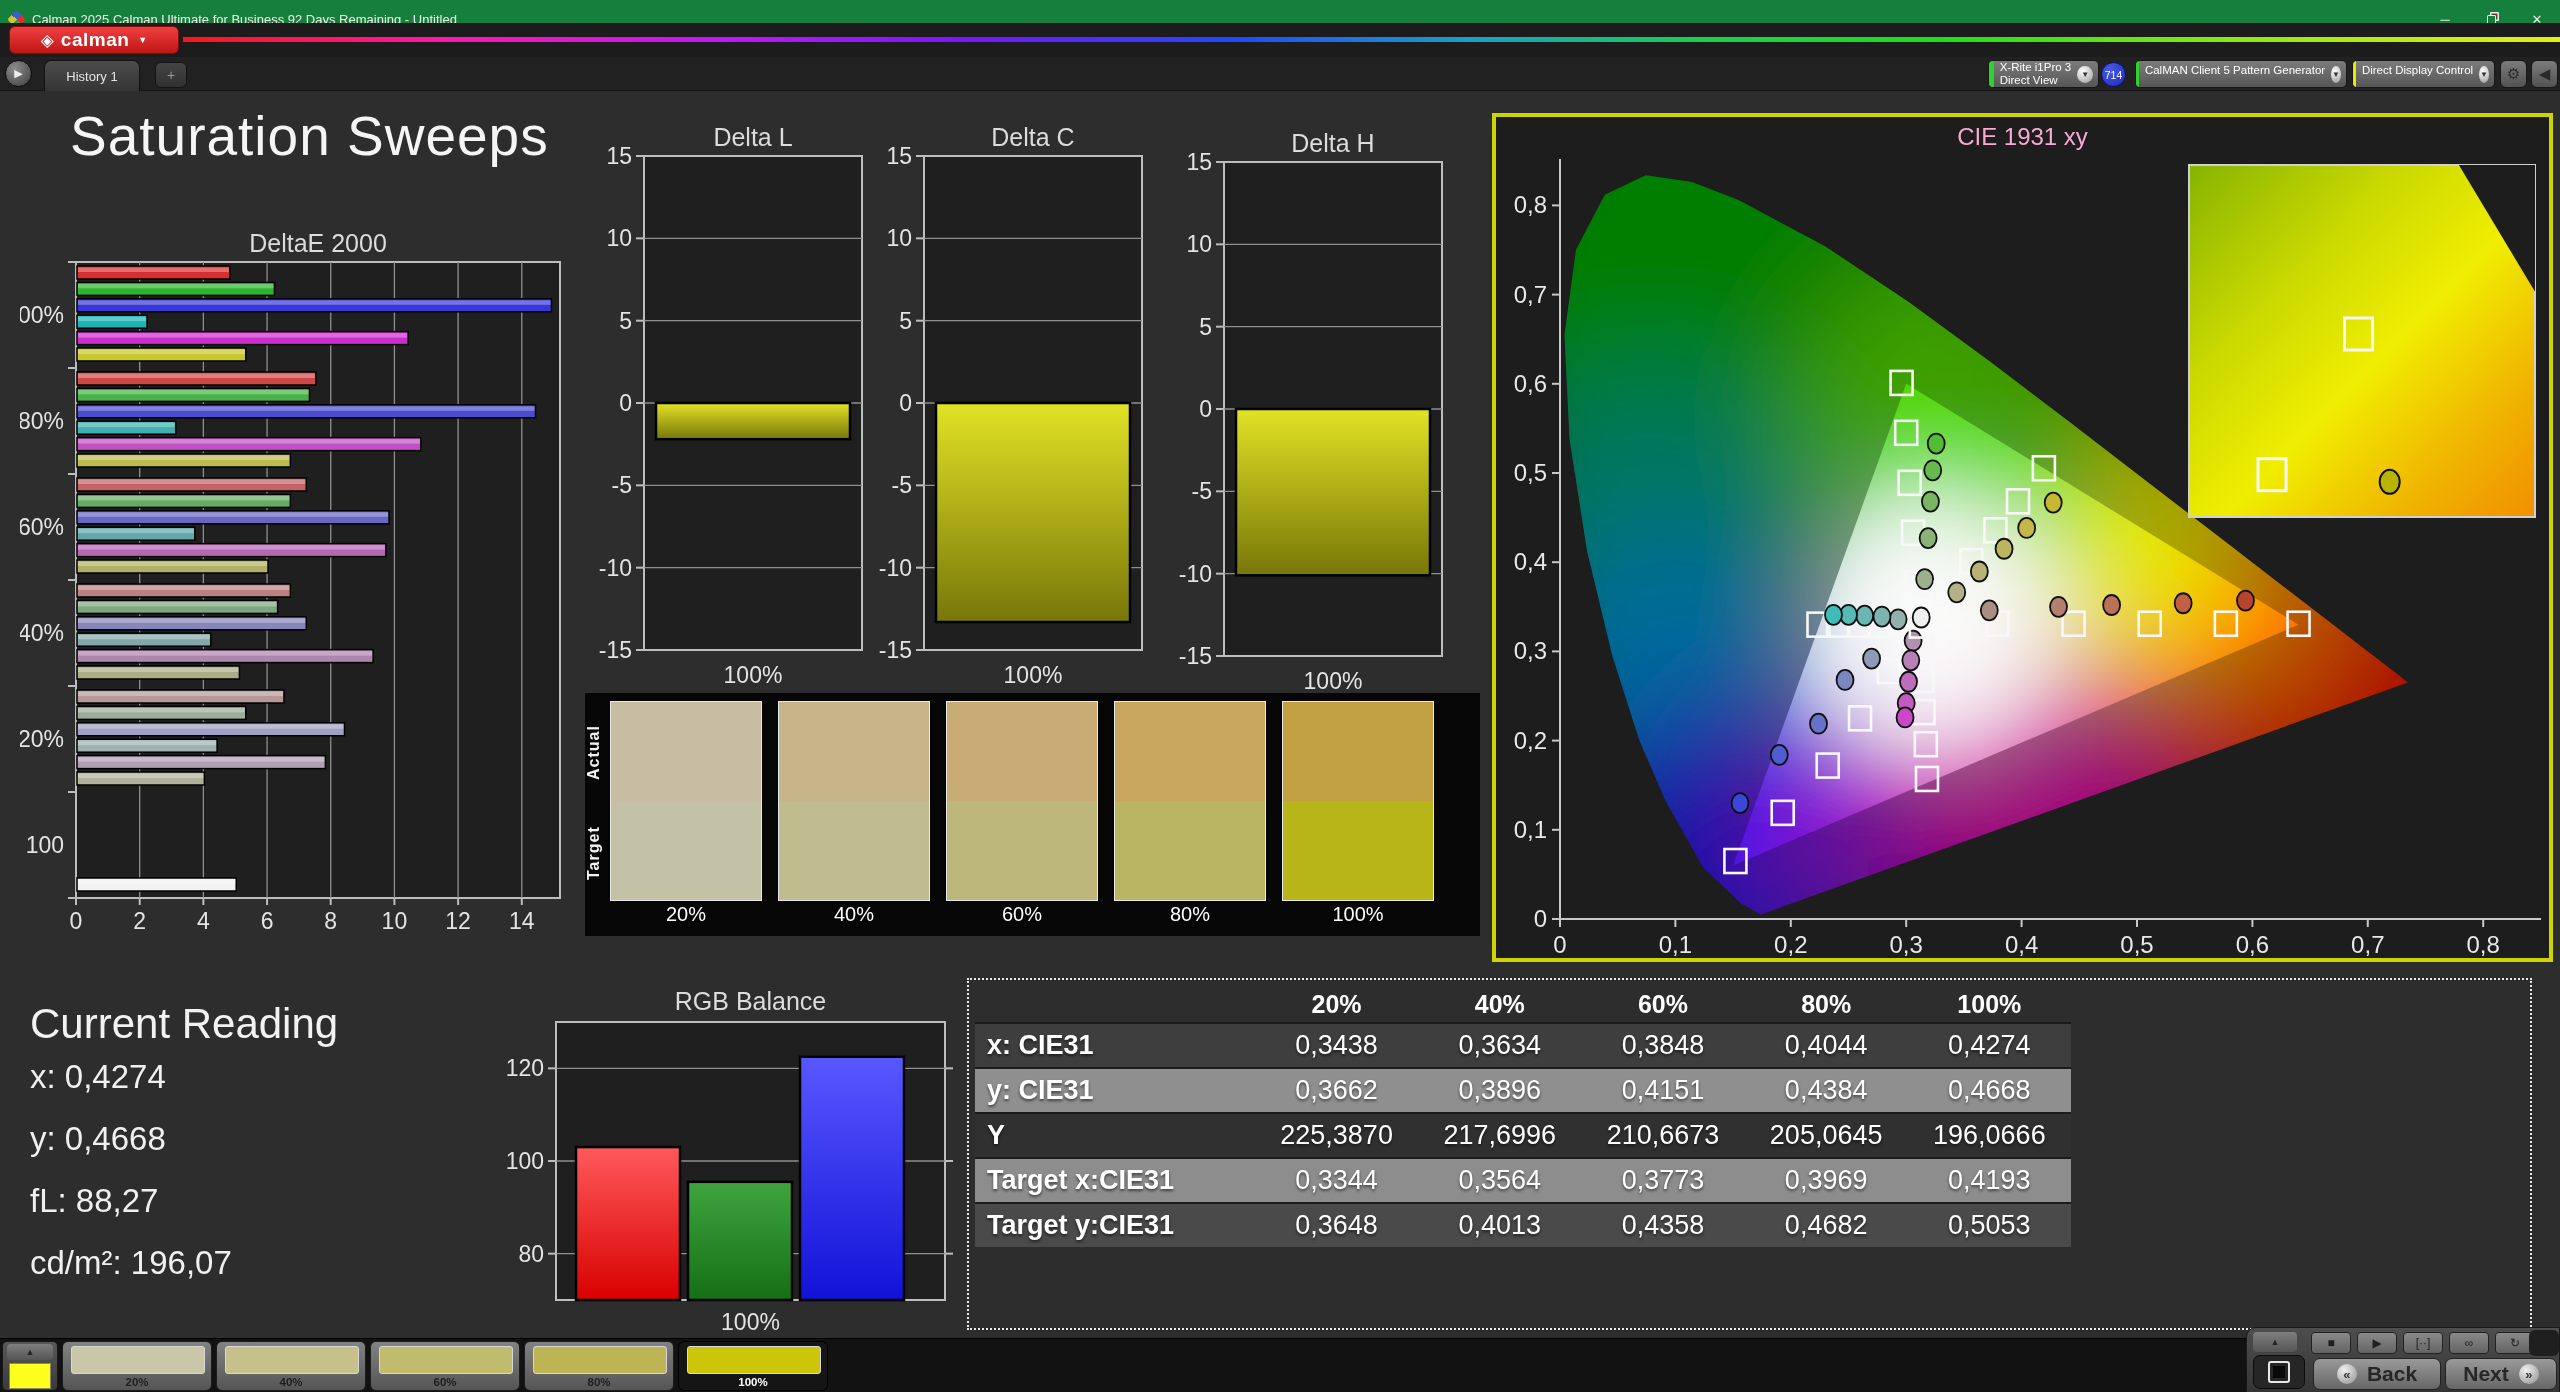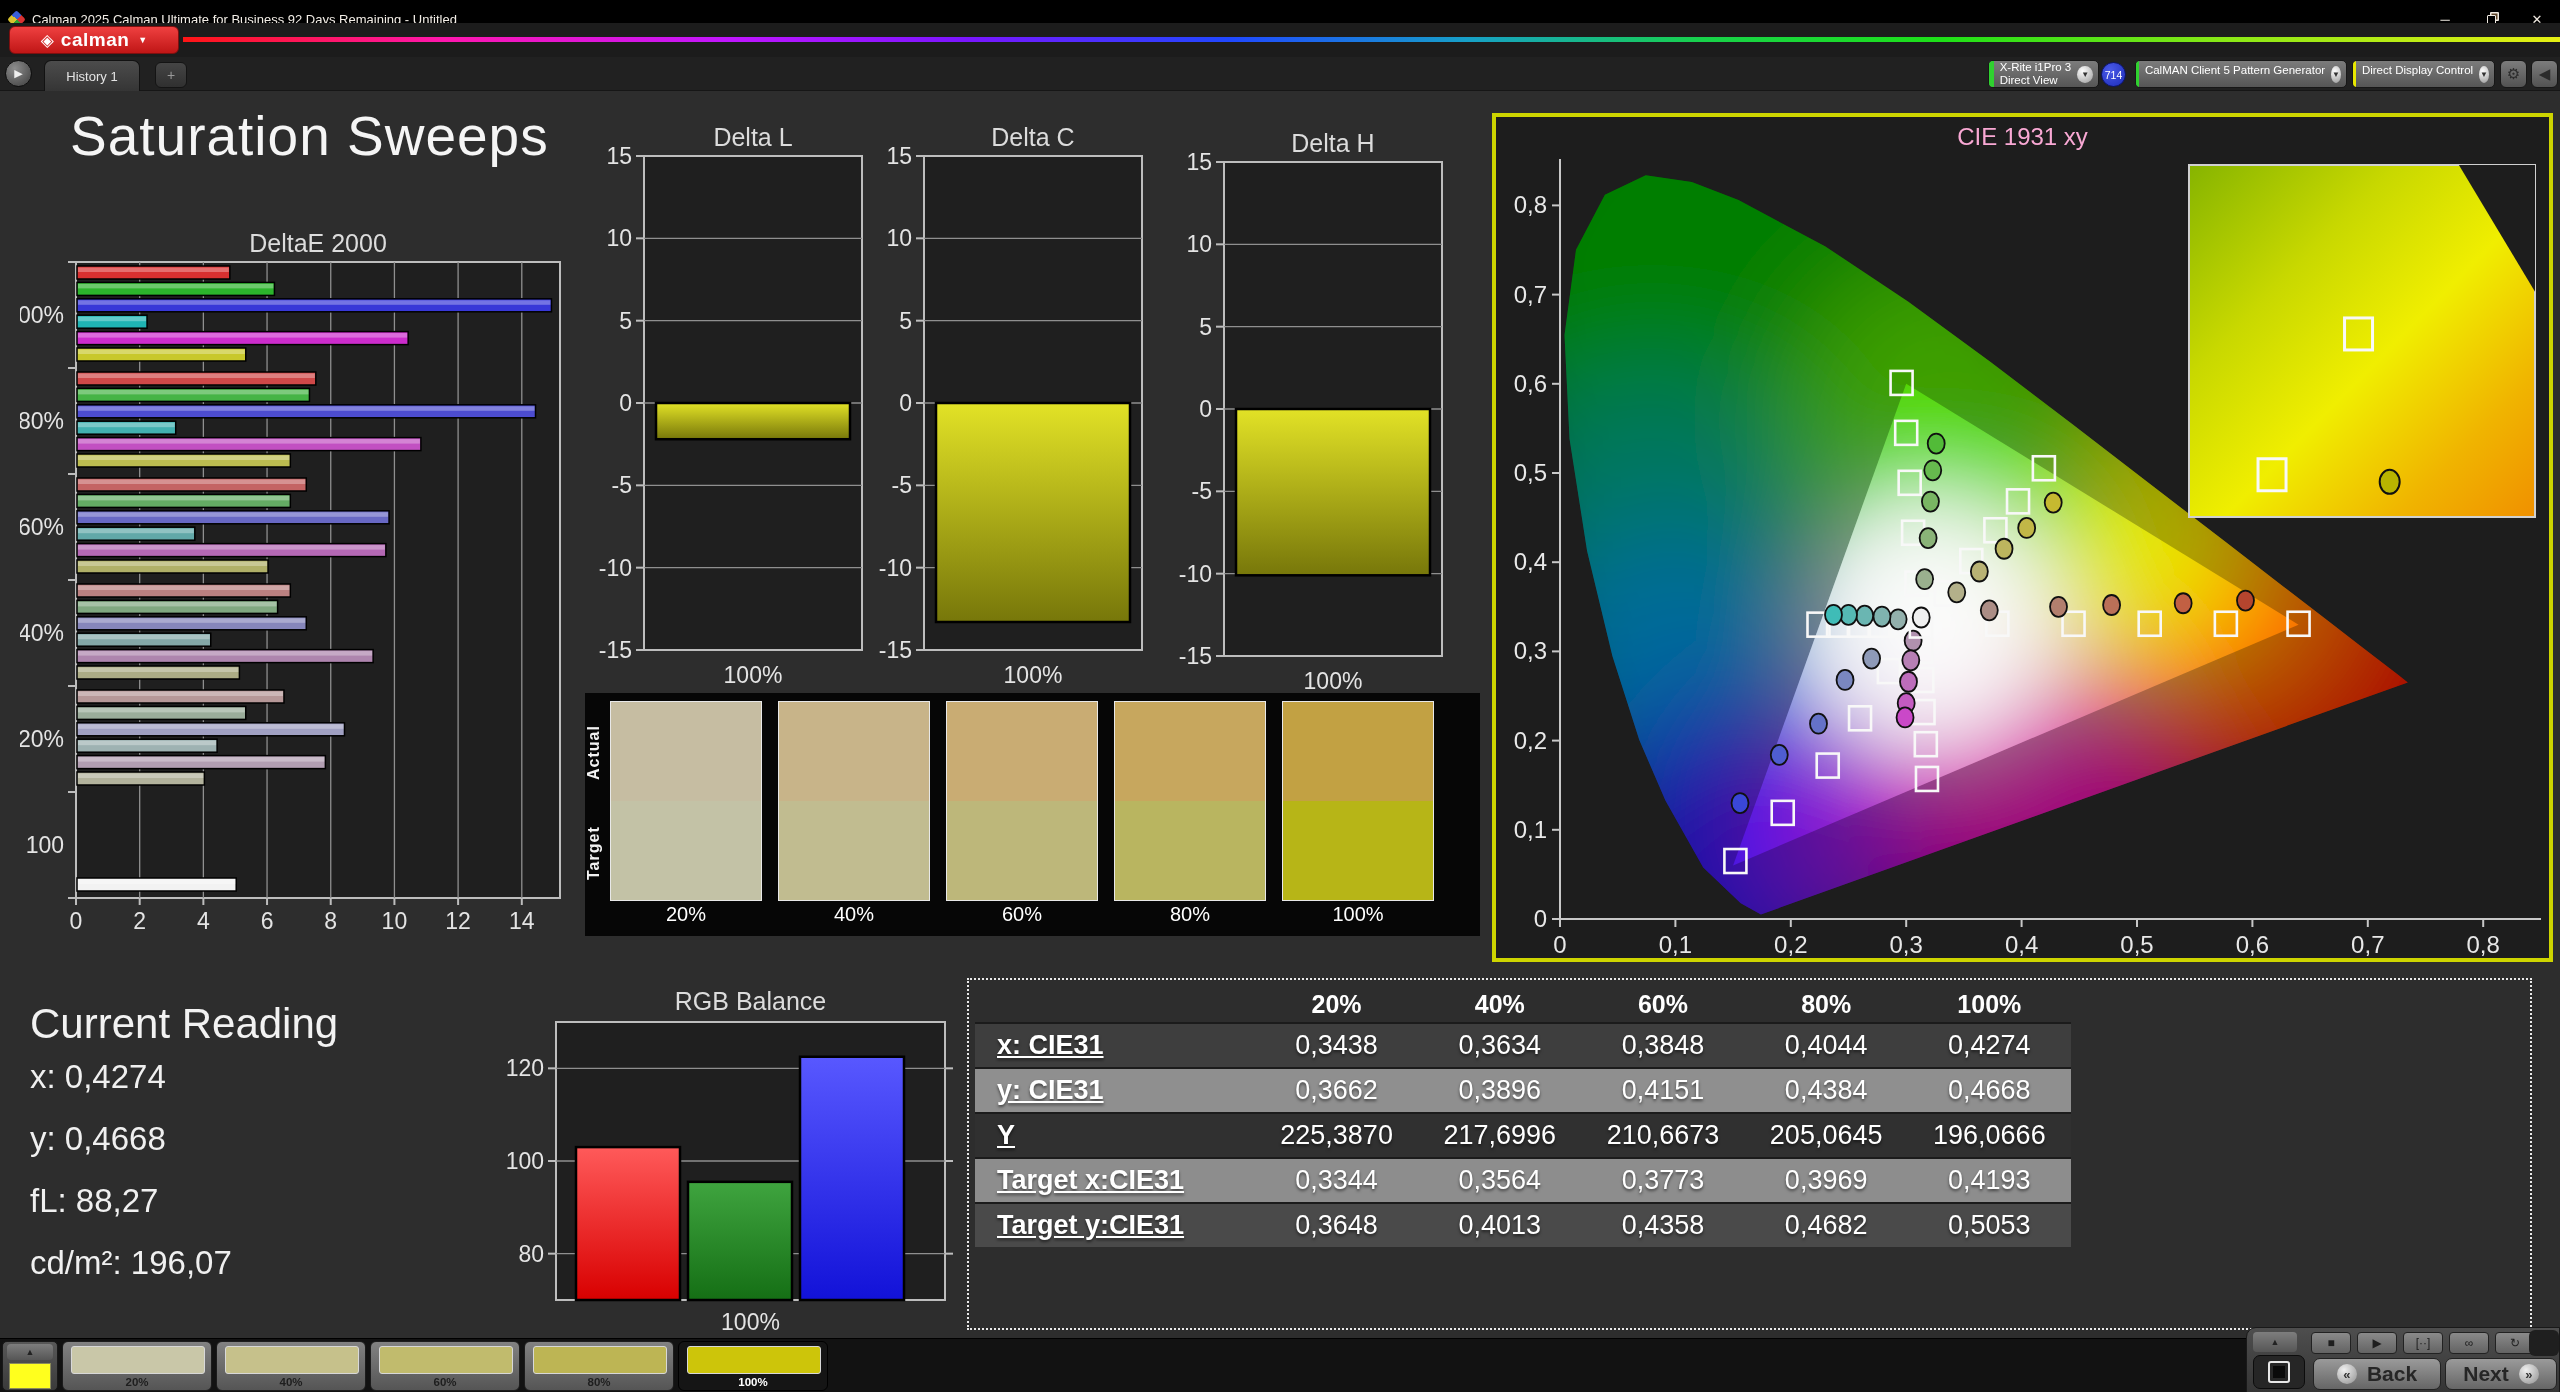--- a/index.html
+++ b/index.html
@@ -1,21 +1,21 @@
 <!DOCTYPE html>
 <html><head>
 <meta charset="utf-8">
 <style>
   * { margin:0; padding:0; box-sizing:border-box; }
   html,body { width:2560px; height:1392px; overflow:hidden; background:#2d2d2d;
     font-family:"Liberation Sans", sans-serif; }
   #app { position:relative; width:2560px; height:1392px; background:#2d2d2d; }
 
   
-  .titlebar { position:absolute; left:0; top:0; width:2560px; height:39px; background:#000000;
+  .titlebar { position:absolute; left:0; top:0; width:2560px; height:39px; background:#15803d;
     display:flex; align-items:center; color:#f2ede6; font-size:13px; }
   .app-ico { width:13px; height:13px; margin:0 9px 0 10px; transform:rotate(45deg); border-radius:2px;
     background:conic-gradient(#d83232 0 25%, #2fa42f 25% 50%, #d8c22f 50% 75%, #3a5fd8 75% 100%); }
   .win-btns { margin-left:auto; display:flex; height:100%; }
   .win-btn { width:46px; height:100%; display:flex; align-items:center; justify-content:center;
     color:#efe9e1; font-size:13px; }
   .restore-glyph { width:9px; height:9px; border:1.5px solid #efe9e1; border-radius:1px;
     box-shadow:3px -3px 0 -1.5px #5e4529, 3px -3px 0 0 #efe9e1; }
 
   
@@ -81,22 +81,22 @@
     background:#1d1d1d; border:4px solid #cdd400; }
   .cie-title { position:absolute; left:0; top:6px; width:100%; text-align:center; color:#f9a8d4; font-size:24px; }
   .cie-svg { position:absolute; left:2px; top:34px; width:1049px; height:807px; }
 
   
   .dotted-sel { position:absolute; left:967px; top:978px; width:1565px; height:352px;
     border:2px dotted #e9e9e9; }
   .dtable { position:absolute; left:975px; top:986px; width:1096px; }
   .dt-head { display:flex; height:36px; }
   .dt-row { display:flex; height:45px; border-top:2px solid #1b1b1b; }
-  .dt-label { width:280px; display:flex; align-items:center; padding-left:22px; font-weight:bold;
-    font-size:27px; color:#fff; text-shadow:0 2px 3px rgba(0,0,0,.55);text-decoration:underline; }
+  .dt-label { width:280px; display:flex; align-items:center; padding-left:12px; font-weight:bold;
+    font-size:27px; color:#fff; text-shadow:0 2px 3px rgba(0,0,0,.55); }
   .dt-cell { width:163.2px; display:flex; align-items:center; justify-content:center; font-size:27px;
     color:#fff; text-shadow:0 2px 3px rgba(0,0,0,.55); }
   .dt-hcell { width:163.2px; display:flex; align-items:center; justify-content:center; font-size:25px;
     font-weight:bold; color:#fff; }
 
   
   .bottombar { position:absolute; left:0; top:1338px; width:2560px; height:54px; background:#121212;
     border-top:1px solid #000; }
   .bl-panel { position:absolute; left:2px; top:2px; width:56px; height:50px; border-radius:5px;
     background:linear-gradient(#585858,#3a3a3a); border:1px solid #181818; }

